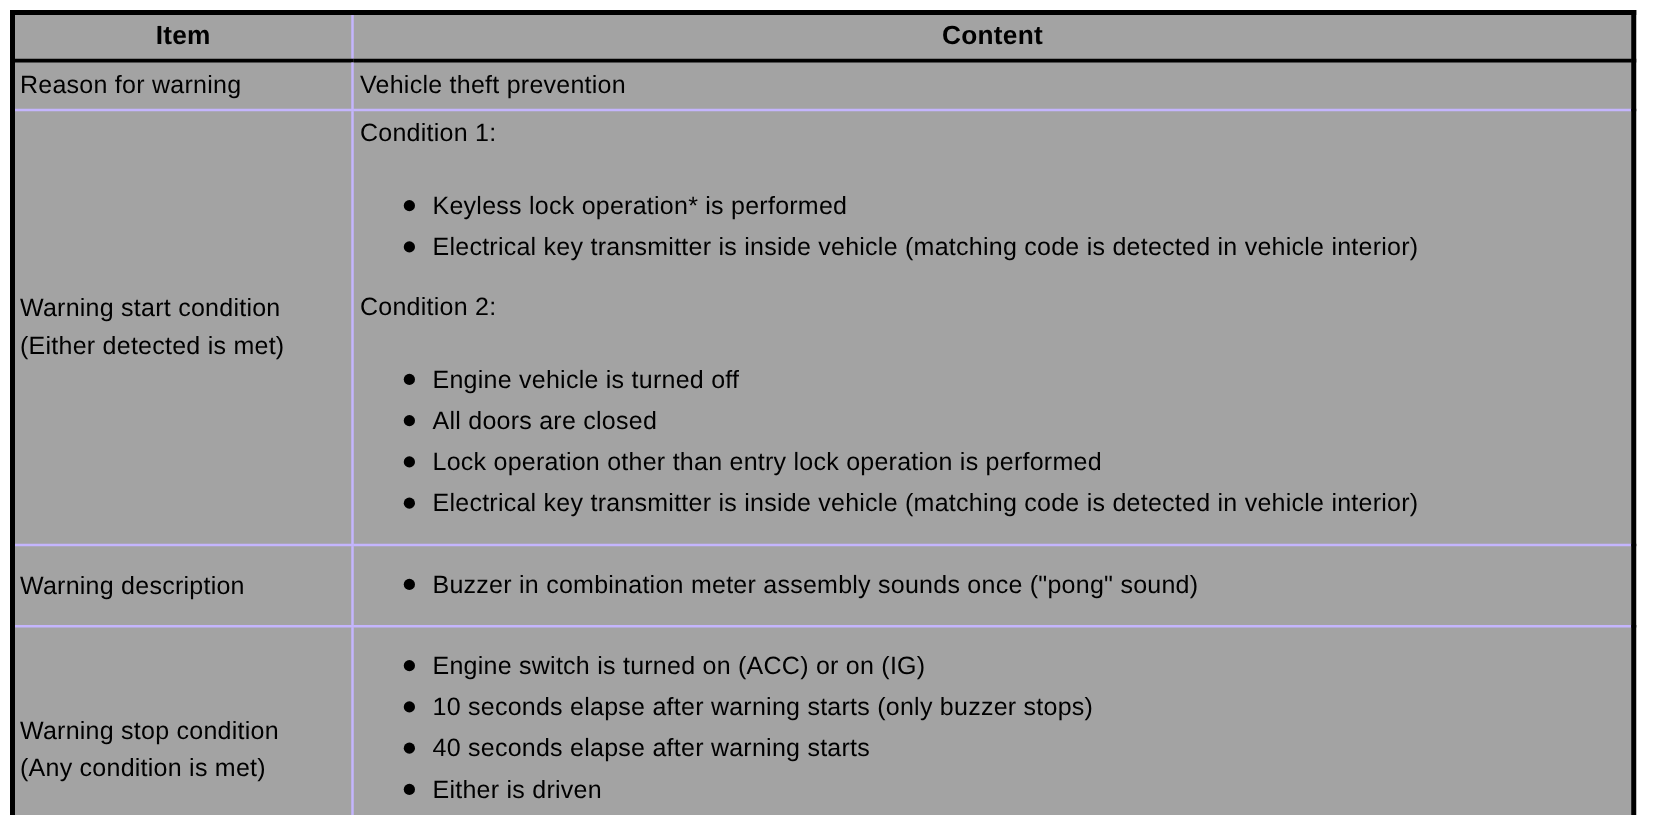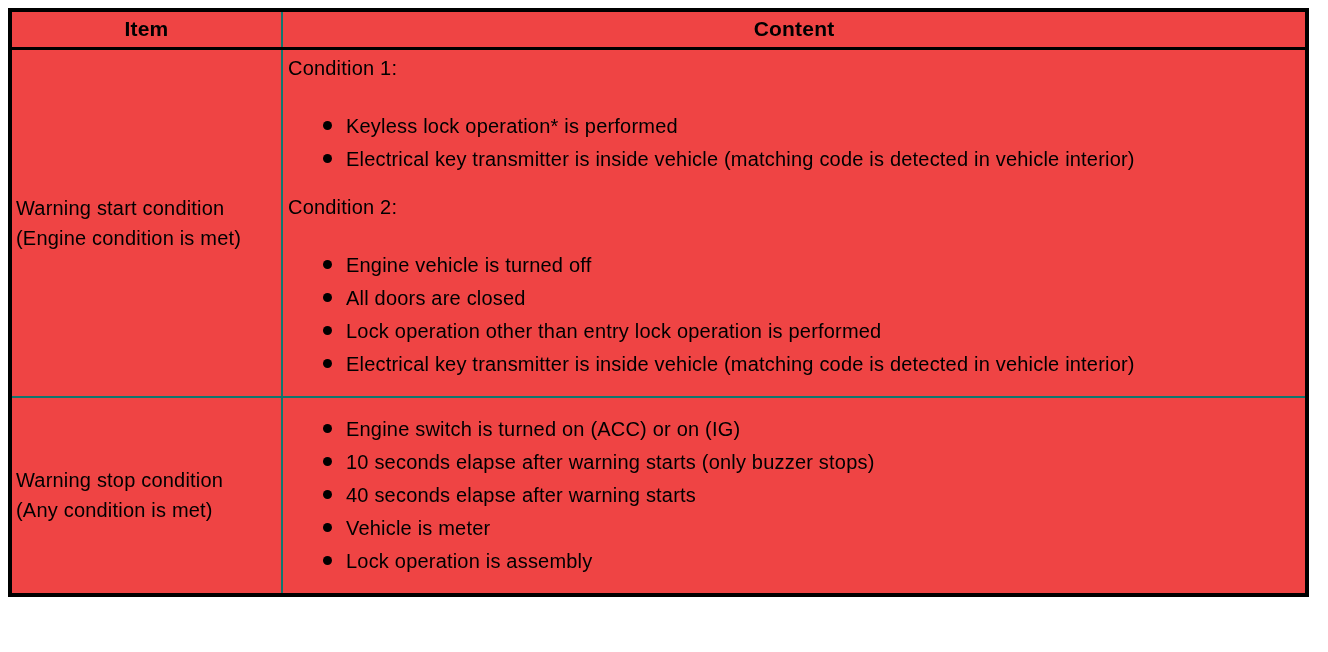--- a/index.html
+++ b/index.html
@@ -21,23 +21,23 @@
     table-layout: fixed;
     width: 1297px;
     margin: 8px 0 0 8px;
     border: 4px solid #000000;
     font-size: 20px;
     letter-spacing: 0.2px;
   }
   col.c-item    { width: 272px; }
   col.c-content { width: 1025px; }
   th, td {
-    border: 2px solid #0f766e;
+    border: 2px solid #c4b5fd;
     padding: 0;
-    background: #ef4444;
+    background: #a3a3a3;
     font-weight: normal;
   }
   thead th {
     height: 38px;
     border-bottom: 3px solid #000000;
     font-weight: bold;
     font-size: 21px;
     text-align: center;
     vertical-align: middle;
   }
@@ -90,50 +90,68 @@
       <col class="c-item">
       <col class="c-content">
     </colgroup>
     <thead>
       <tr>
         <th>Item</th>
         <th>Content</th>
       </tr>
     </thead>
     <tbody>
+        <tr class="row-0">
+          <td class="item-cell">
+            <div>Reason for warning</div>
+          </td>
+          <td class="content-cell">
+            <div class="plain-text">Vehicle theft prevention</div>
+          </td>
+        </tr>
         <tr class="row-1">
           <td class="item-cell">
             <div>Warning start condition</div>
-            <div>(Engine condition is met)</div>
+            <div>(Either detected is met)</div>
           </td>
           <td class="content-cell top">
             <div class="cond-label">Condition 1:</div>
             <ul class="bullet-list">
               <li><span class="dot"></span><span>Keyless lock operation* is performed</span></li>
               <li><span class="dot"></span><span>Electrical key transmitter is inside vehicle (matching code is detected in vehicle interior)</span></li>
             </ul>
             <div class="cond-label">Condition 2:</div>
             <ul class="bullet-list">
               <li><span class="dot"></span><span>Engine vehicle is turned off</span></li>
               <li><span class="dot"></span><span>All doors are closed</span></li>
               <li><span class="dot"></span><span>Lock operation other than entry lock operation is performed</span></li>
               <li><span class="dot"></span><span>Electrical key transmitter is inside vehicle (matching code is detected in vehicle interior)</span></li>
             </ul>
           </td>
         </tr>
+        <tr class="row-2">
+          <td class="item-cell">
+            <div>Warning description</div>
+          </td>
+          <td class="content-cell">
+            <ul class="bullet-list">
+              <li><span class="dot"></span><span>Buzzer in combination meter assembly sounds once ("pong" sound)</span></li>
+            </ul>
+          </td>
+        </tr>
         <tr class="row-3">
           <td class="item-cell">
             <div>Warning stop condition</div>
             <div>(Any condition is met)</div>
           </td>
           <td class="content-cell">
             <ul class="bullet-list">
               <li><span class="dot"></span><span>Engine switch is turned on (ACC) or on (IG)</span></li>
               <li><span class="dot"></span><span>10 seconds elapse after warning starts (only buzzer stops)</span></li>
               <li><span class="dot"></span><span>40 seconds elapse after warning starts</span></li>
-              <li><span class="dot"></span><span>Vehicle is meter</span></li>
+              <li><span class="dot"></span><span>Either is driven</span></li>
               <li><span class="dot"></span><span>Lock operation is assembly</span></li>
             </ul>
           </td>
         </tr>
       </tbody>
   </table>
 </div>
 
 </body></html>

